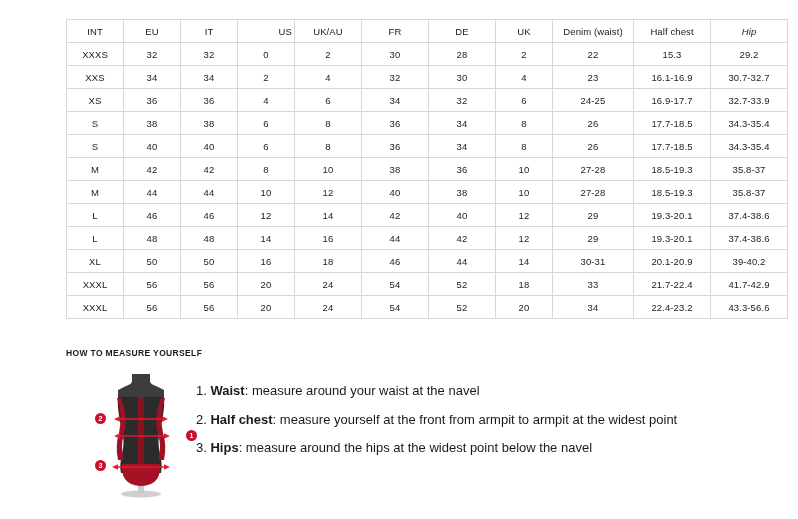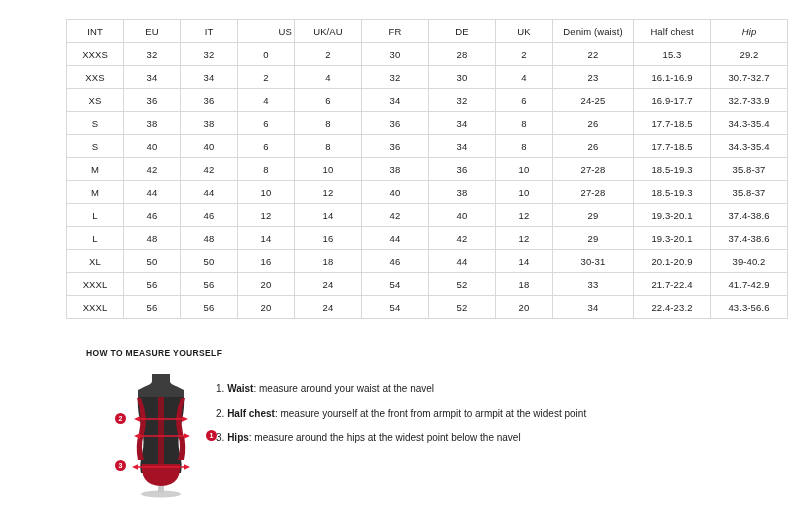--- a/index.html
+++ b/index.html
@@ -44,21 +44,20 @@
     font-size: 9.5px;
     color: #1a1a1a;
   }
 
   
   .measure-section {
     position: absolute;
     left: 66px;
     top: 348px;
     width: 700px;
-    margin-left: 20px;
   }
   .measure-title {
     font-size: 8.5px;
     font-weight: bold;
     letter-spacing: 0.35px;
     color: #1a1a1a;
     margin-bottom: 10px;
   }
   .measure-body {
     display: flex;
@@ -68,21 +67,21 @@
     width: 120px;
     position: relative;
     height: 130px;
     flex: 0 0 120px;
   }
   .notes-col {
     padding-top: 14px;
     margin-left: 10px;
   }
   .note {
-    font-size: 10px;
+    font-size: 13px;
     line-height: 1.35;
     color: #1a1a1a;
     margin-bottom: 11px;
     white-space: nowrap;
   }
   .note b { font-weight: bold; }
   .note .num { font-weight: normal; }
 
   
   .figure {

